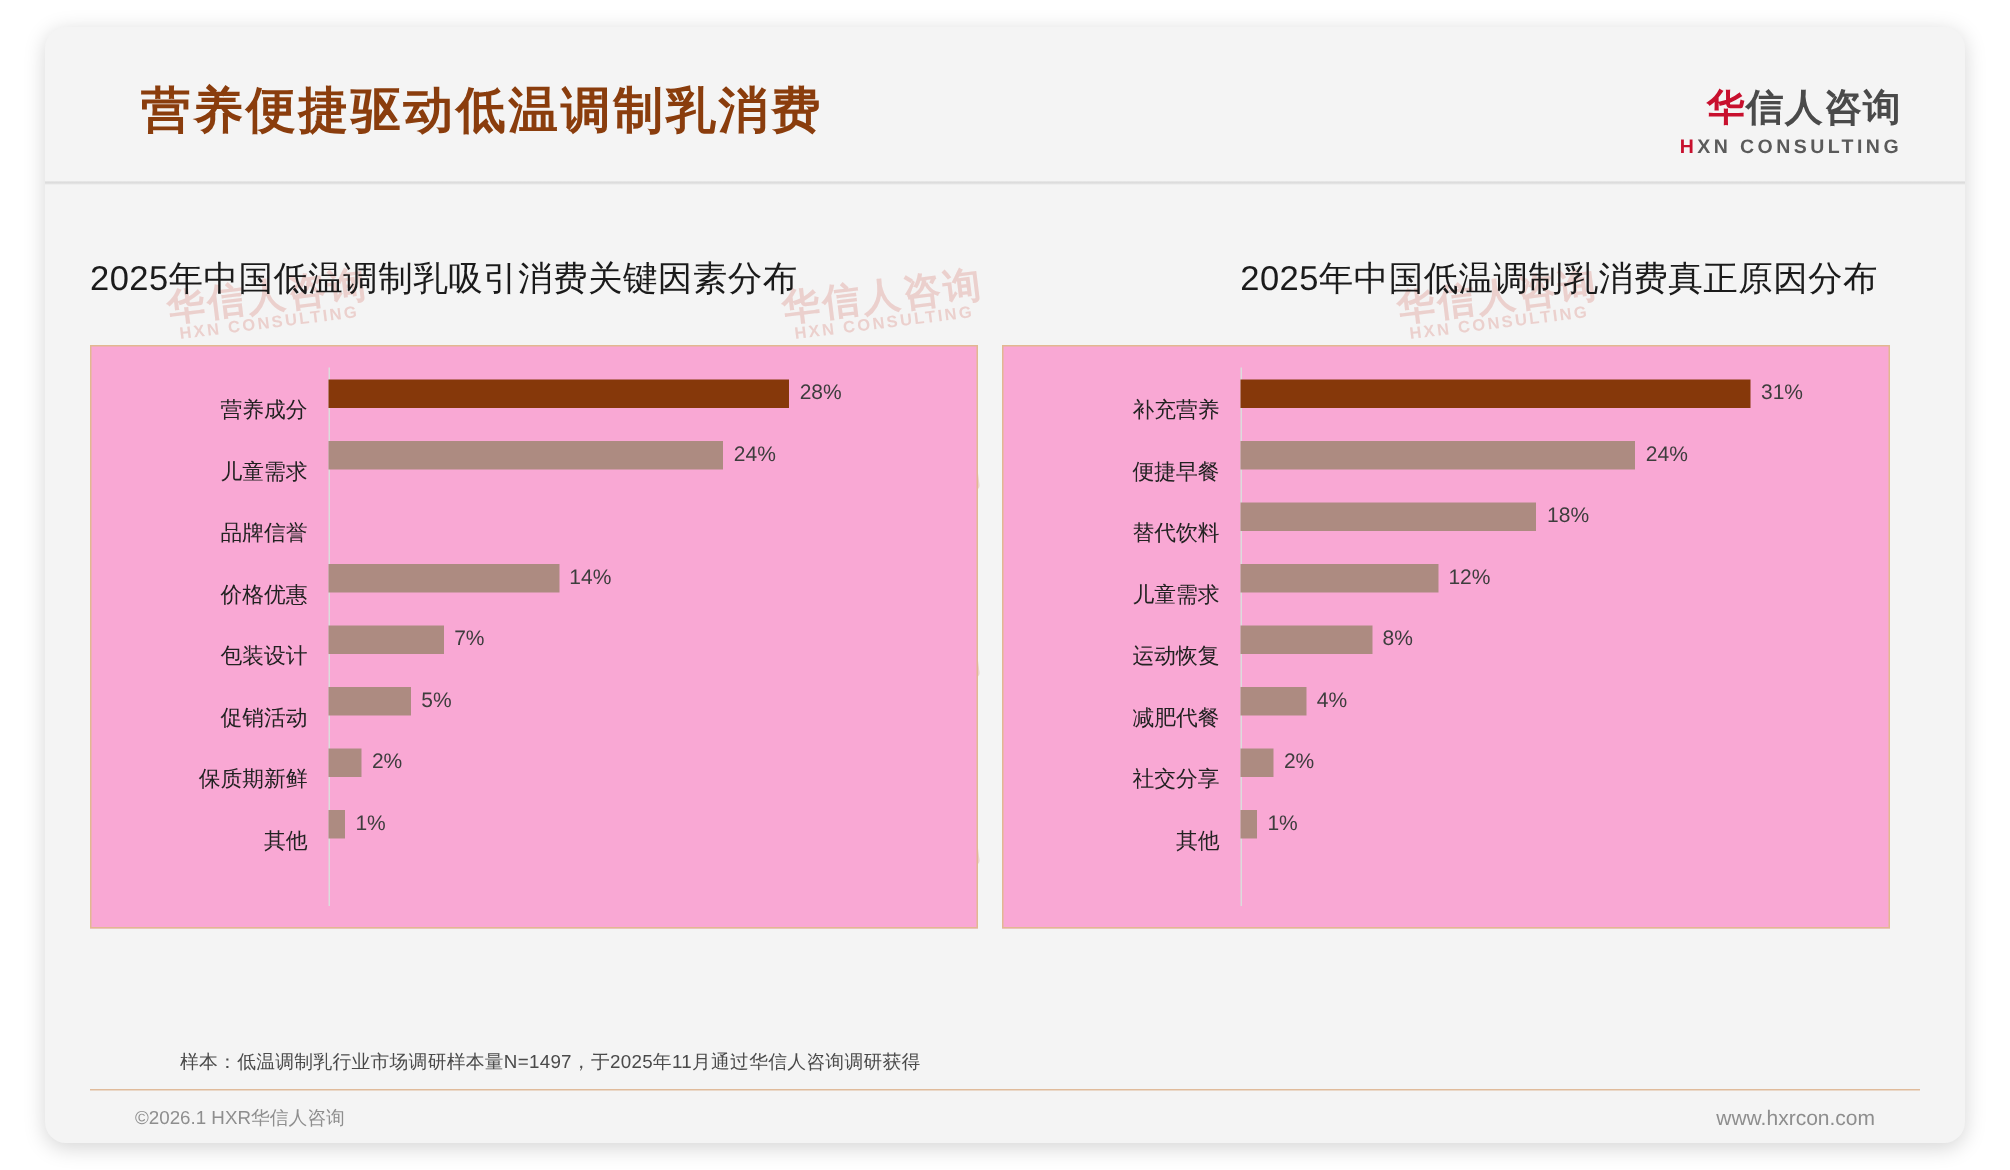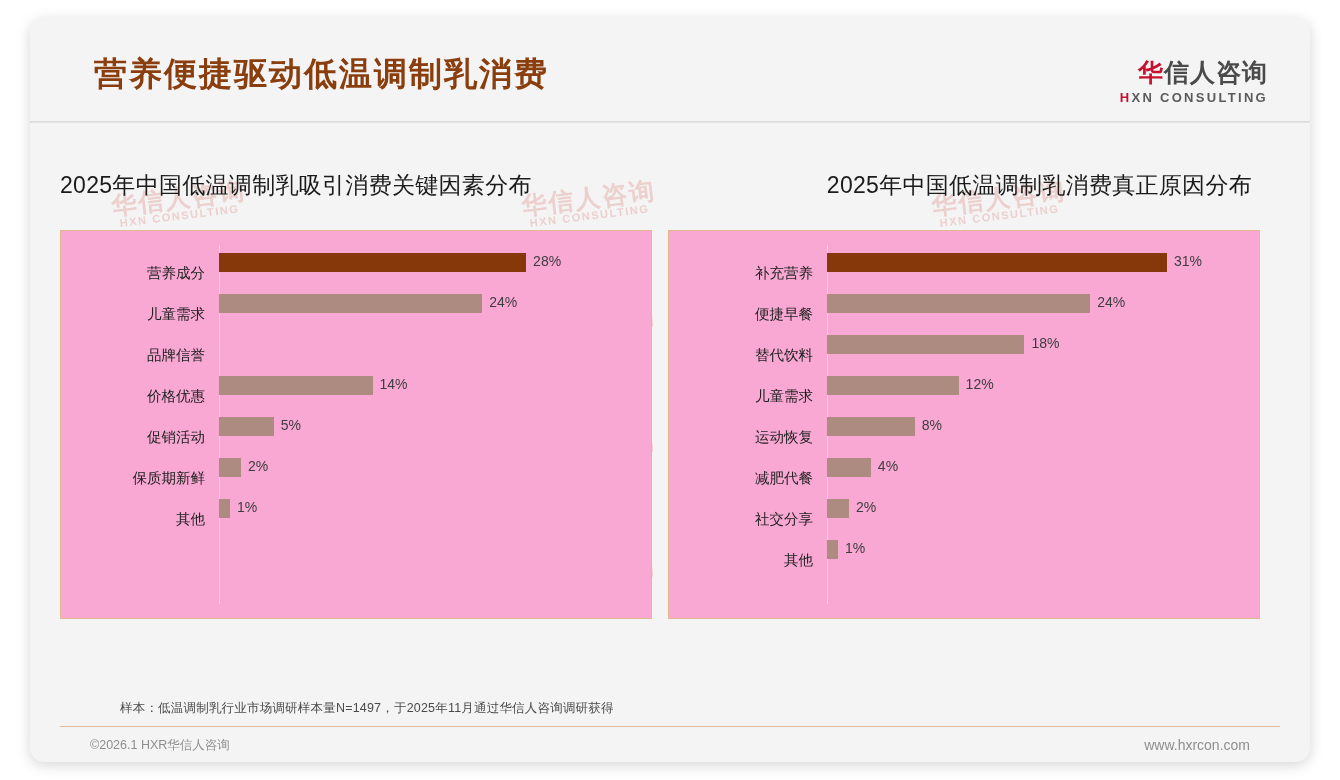--- a/index.html
+++ b/index.html
@@ -333,20 +333,27 @@
               <div class="bar-label">品牌信誉</div>
             </div>
             <div class="bar-row">
               <div class="bar-label">价格优惠</div>
               <div class="bar-track">
                 <div class="bar-fill" style="width: 153.548px;"></div>
                 <div class="bar-value">14%</div>
               </div>
             </div>
             <div class="bar-row">
+              <div class="bar-label">包装设计</div>
+              <div class="bar-track">
+                <div class="bar-fill" style="width: 76.7742px;"></div>
+                <div class="bar-value">7%</div>
+              </div>
+            </div>
+            <div class="bar-row">
               <div class="bar-label">促销活动</div>
               <div class="bar-track">
                 <div class="bar-fill" style="width: 54.8387px;"></div>
                 <div class="bar-value">5%</div>
               </div>
             </div>
             <div class="bar-row">
               <div class="bar-label">保质期新鲜</div>
               <div class="bar-track">
                 <div class="bar-fill" style="width: 21.9355px;"></div>

